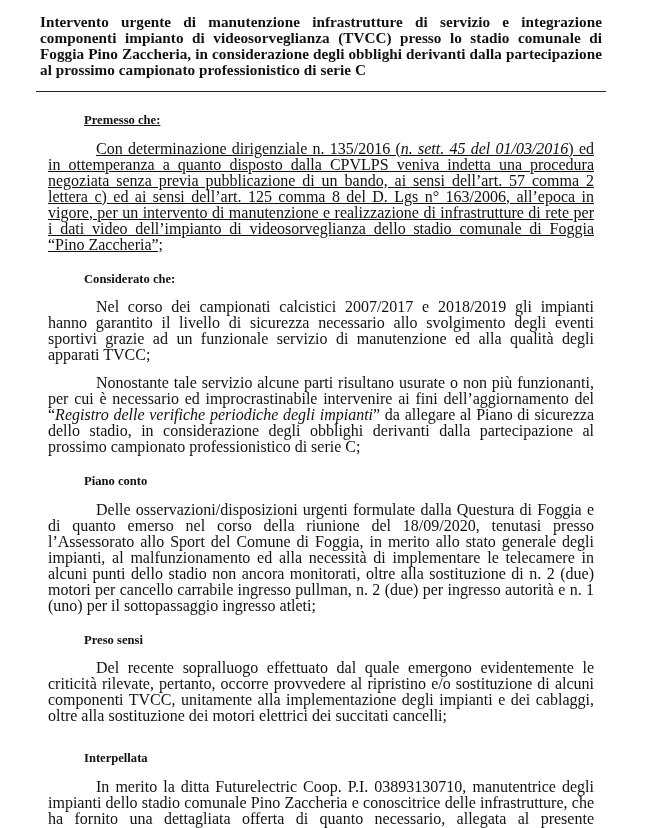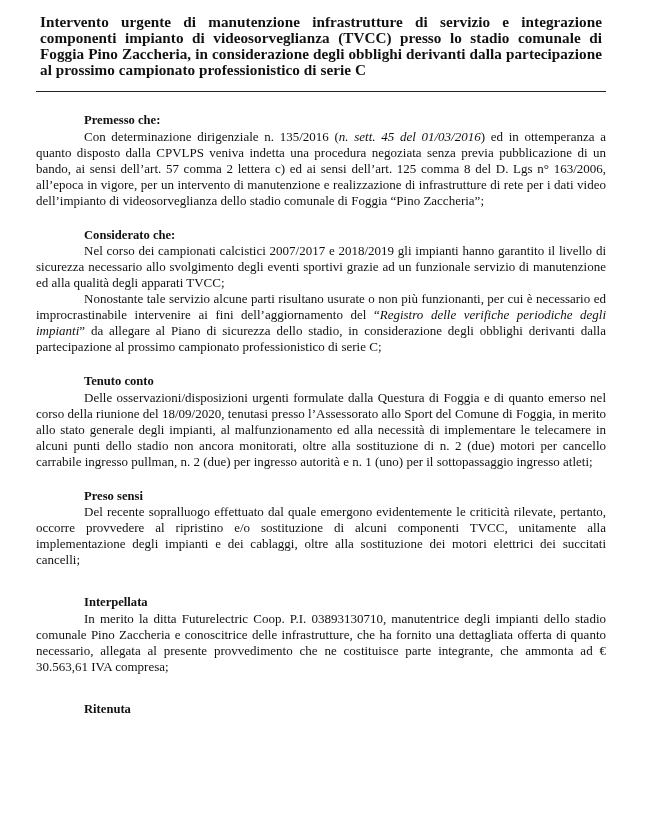--- a/index.html
+++ b/index.html
@@ -10,28 +10,28 @@
   }
   .page { position: relative; padding: 10px 50px 0 36px; }
   .title {
     font-weight: bold; font-size: 15.2px; line-height: 16px;
     text-align: justify; margin: 4px; letter-spacing: 0.05px;
   }
   .rule {
     height: 0; border-top: 1.6px solid #222; margin: 13px 0 0 0;
   }
   .section { margin-top: 19px; }
-  .section.first { margin-top: 21px; }
+  .section.first { margin-top: 21px; text-decoration: underline; }
   .section-heading {
     font-weight: bold; font-size: 12.6px; line-height: 15.5px;
     margin: 0 0 0 48px;
   }
   .para {
-    font-size: 13px; line-height: 16px; text-align: justify;
-    text-indent: 48px; margin: 0;
+    font-size: 16px; line-height: 16px; text-align: justify;
+    text-indent: 48px; margin: 12px;
   }
   .para i { font-style: italic; }
   .section.gap-extra { margin-top: 27px; }
 </style>
 </head>
 <body>
 
 <div class="page">
   <p class="title">Intervento urgente di manutenzione infrastrutture di servizio e integrazione componenti impianto di videosorveglianza (TVCC) presso lo stadio comunale di Foggia Pino Zaccheria, in considerazione degli obblighi derivanti dalla partecipazione al prossimo campionato professionistico di serie C</p>
   <div class="rule"></div>
@@ -41,21 +41,21 @@
     <p class="para"><span>Con determinazione dirigenziale n. 135/2016 (</span><i>n. sett. 45 del 01/03/2016</i><span>) ed in ottemperanza a quanto disposto dalla CPVLPS veniva indetta una procedura negoziata senza previa pubblicazione di un bando, ai sensi dell’art. 57 comma 2 lettera c) ed ai sensi dell’art. 125 comma 8 del D. Lgs n° 163/2006, all’epoca in vigore, per un intervento di manutenzione e realizzazione di infrastrutture di rete per i dati video dell’impianto di videosorveglianza dello stadio comunale di Foggia “Pino Zaccheria”;</span></p>
   </div>
 
   <div class="section">
     <p class="section-heading">Considerato che:</p>
     <p class="para">Nel corso dei campionati calcistici 2007/2017 e 2018/2019 gli impianti hanno garantito il livello di sicurezza necessario allo svolgimento degli eventi sportivi grazie ad un funzionale servizio di manutenzione ed alla qualità degli apparati TVCC;</p>
     <p class="para"><span>Nonostante tale servizio alcune parti risultano usurate o non più funzionanti, per cui è necessario ed improcrastinabile intervenire ai fini dell’aggiornamento del “</span><i>Registro delle verifiche periodiche degli impianti</i><span>” da allegare al Piano di sicurezza dello stadio, in considerazione degli obblighi derivanti dalla partecipazione al prossimo campionato professionistico di serie C;</span></p>
   </div>
 
   <div class="section">
-    <p class="section-heading">Tenuto conto</p>
+    <p class="section-heading">Piano conto</p>
     <p class="para">Delle osservazioni/disposizioni urgenti formulate dalla Questura di Foggia e di quanto emerso nel corso della riunione del 18/09/2020, tenutasi presso l’Assessorato allo Sport del Comune di Foggia, in merito allo stato generale degli impianti, al malfunzionamento ed alla necessità di implementare le telecamere in alcuni punti dello stadio non ancora monitorati, oltre alla sostituzione di n. 2 (due) motori per cancello carrabile ingresso pullman, n. 2 (due) per ingresso autorità e n. 1 (uno) per il sottopassaggio ingresso atleti;</p>
   </div>
 
   <div class="section">
     <p class="section-heading">Preso sensi</p>
     <p class="para">Del recente sopralluogo effettuato dal quale emergono evidentemente le criticità rilevate, pertanto, occorre provvedere al ripristino e/o sostituzione di alcuni componenti TVCC, unitamente alla implementazione degli impianti e dei cablaggi, oltre alla sostituzione dei motori elettrici dei succitati cancelli;</p>
   </div>
 
   <div class="section gap-extra">
     <p class="section-heading">Interpellata</p>

